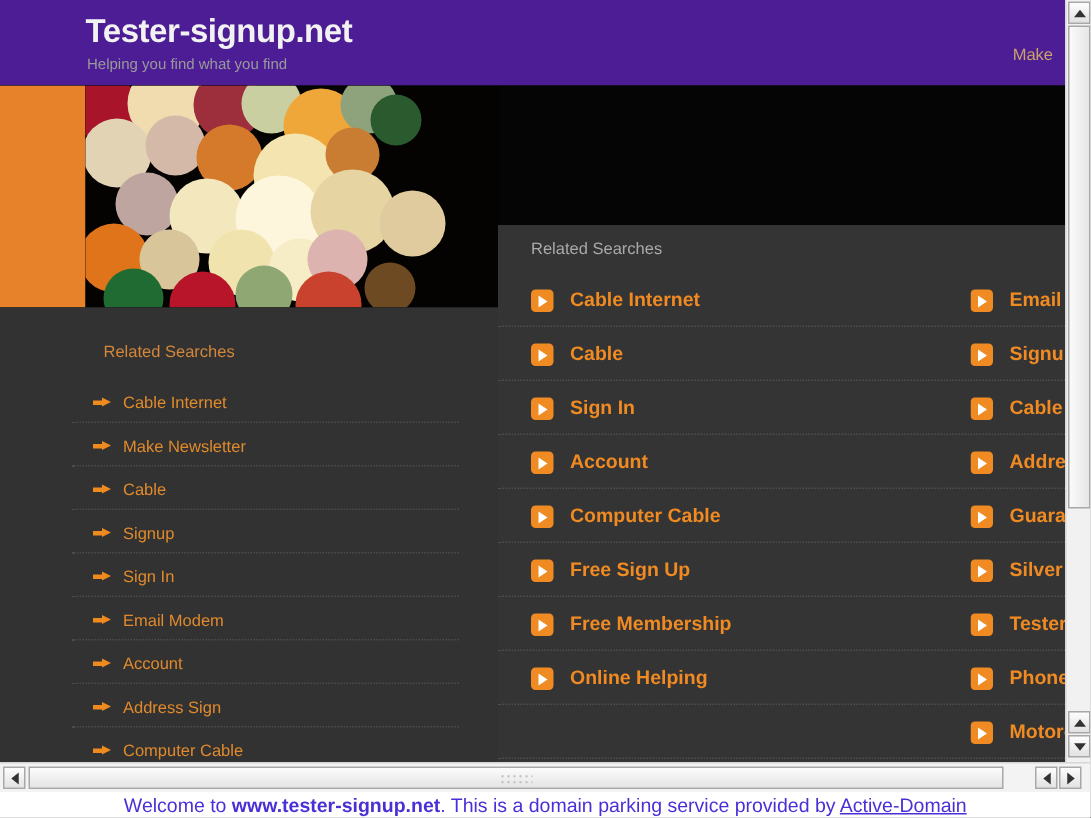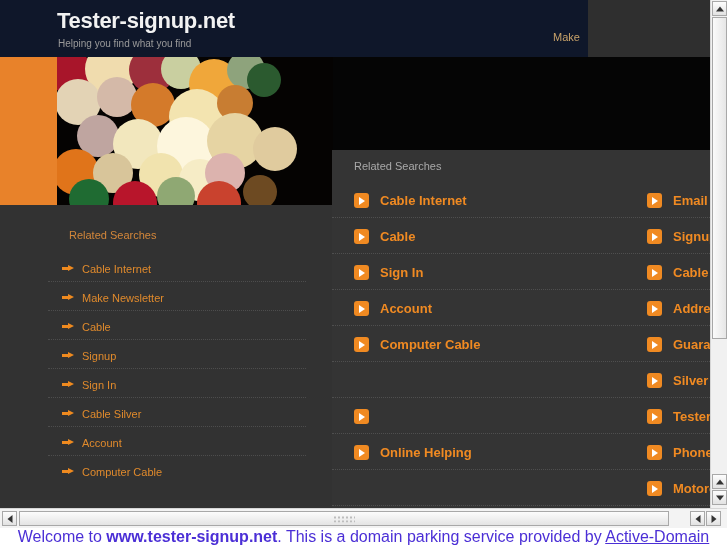--- a/index.html
+++ b/index.html
@@ -35,23 +35,23 @@
   .noise {
     background-image:
       radial-gradient(rgba(255,255,255,0.035) 0.5px, transparent 0.6px);
     background-size: 4px 4px;
   }
 
   
   #header {
     position: absolute;
     left: 0; top: 0;
-    width: 588px;
+    width: 710px;
     height: 57px;
-    background: #0f172a;
+    background: #4c1d95;
     box-sizing: border-box;
   }
   #site-title {
     position: absolute;
     left: 57px;
     top: 8px;
     font-size: 22px;
     font-weight: bold;
     color: #f2f2f2;
     letter-spacing: -0.3px;
@@ -344,21 +344,21 @@
     position: absolute;
     left: 0;
     top: 528px;
     width: 727px;
     height: 17px;
     background: #ffffff;
     text-align: center;
     white-space: nowrap;
   }
   #status-text {
-    font-size: 16px;
+    font-size: 13px;
     color: #4b2fd6;
     line-height: 17px;
   }
   #status-text b { font-weight: bold; }
   #status-link {
     color: #4b2fd6;
     text-decoration: underline;
     cursor: pointer;
   }
 </style>
@@ -430,25 +430,29 @@
         <div class="side-item">
           <span class="side-arrow"></span>
           <span class="side-label">Signup</span>
         </div>
         <div class="side-item">
           <span class="side-arrow"></span>
           <span class="side-label">Sign In</span>
         </div>
         <div class="side-item">
           <span class="side-arrow"></span>
-          <span class="side-label">Cable Silver</span>
+          <span class="side-label">Email Modem</span>
         </div>
         <div class="side-item">
           <span class="side-arrow"></span>
           <span class="side-label">Account</span>
+        </div>
+        <div class="side-item">
+          <span class="side-arrow"></span>
+          <span class="side-label">Address Sign</span>
         </div>
         <div class="side-item">
           <span class="side-arrow"></span>
           <span class="side-label">Computer Cable</span>
         </div>
       </div>
     </div>
 
     <div id="main-panel" class="noise">
       <div id="main-heading">Related Searches</div>
@@ -503,29 +507,34 @@
             <span class="main-bullet"></span>
             <span class="main-label">Computer Cable</span>
           </div>
           <div class="main-cell col-right">
             <span class="main-bullet"></span>
             <span class="main-label">Guaran</span>
           </div>
         </div>
 
         <div class="main-row">
+          <div class="main-cell col-left">
+            <span class="main-bullet"></span>
+            <span class="main-label">Free Sign Up</span>
+          </div>
           <div class="main-cell col-right">
             <span class="main-bullet"></span>
             <span class="main-label">Silver C</span>
           </div>
         </div>
 
         <div class="main-row">
           <div class="main-cell col-left">
             <span class="main-bullet"></span>
+            <span class="main-label">Free Membership</span>
           </div>
           <div class="main-cell col-right">
             <span class="main-bullet"></span>
             <span class="main-label">Tester</span>
           </div>
         </div>
 
         <div class="main-row">
           <div class="main-cell col-left">
             <span class="main-bullet"></span>

